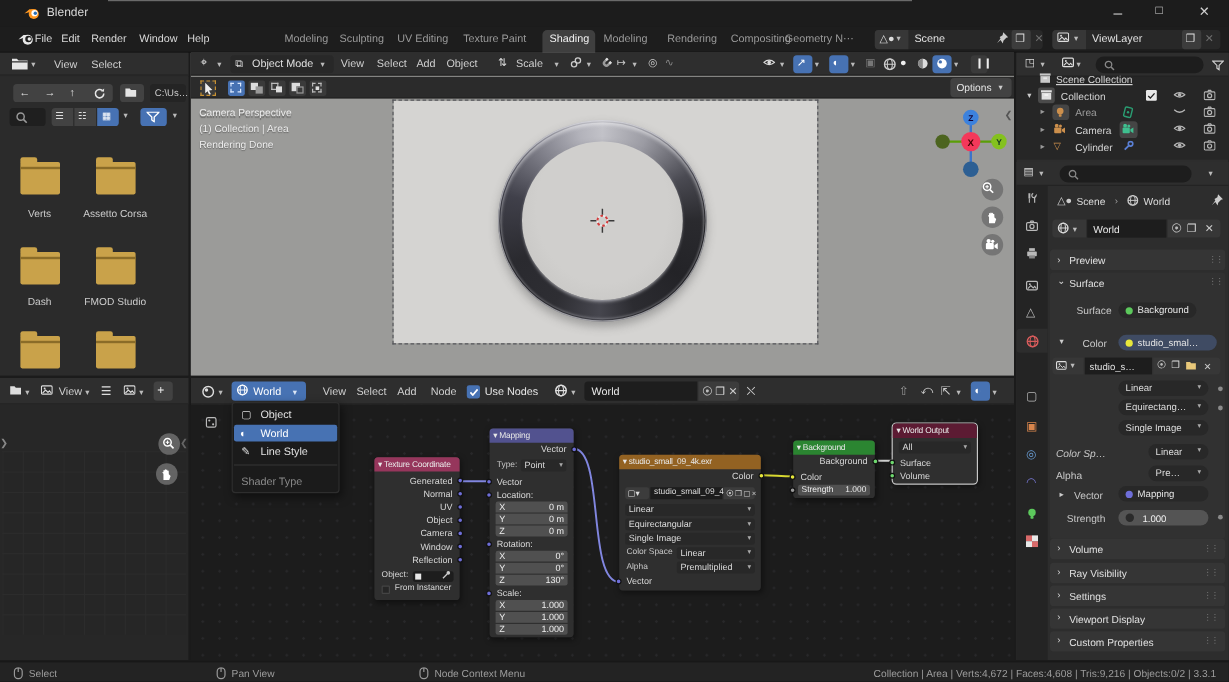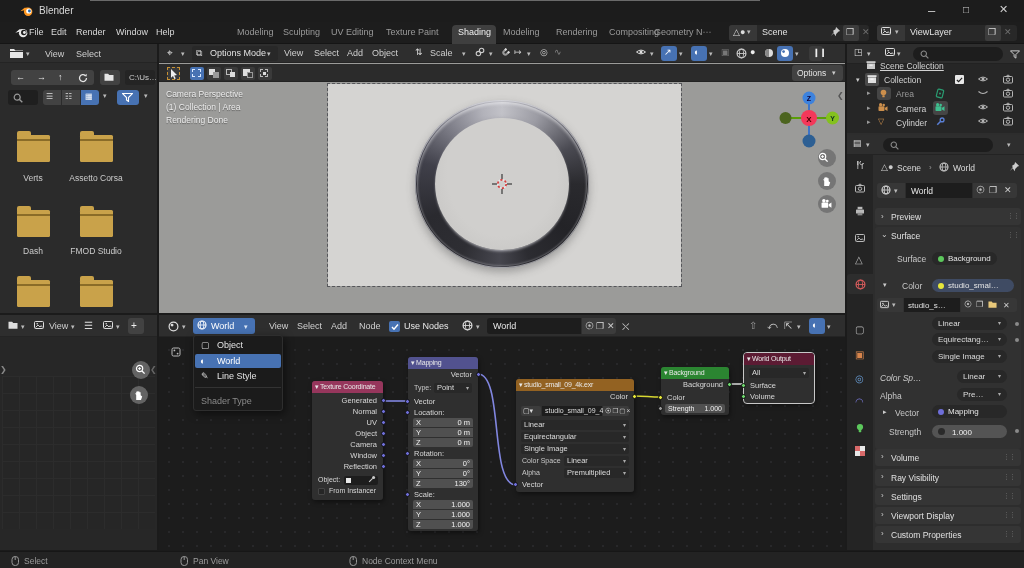--- a/index.html
+++ b/index.html
@@ -186,21 +186,21 @@
     <span class="abs" style="left:150px;top:50px;font-size:8px;color:#666;">❮</span>
 </div>
 
 <div class="abs" id="viewport" style="left:159px;top:44px;width:686px;height:269px;background:#9b9b99;overflow:hidden;">
 
   <div class="abs" style="left:0;top:0;width:686px;height:19px;background:#2e2e2e;border-bottom:1px solid #242424;"></div>
   <span class="abs" style="left:8px;top:3px;font-size:10px;color:#ddd;">⌖</span>
   <span class="abs" style="left:22px;top:6px;font-size:7px;color:#bbb;">▾</span>
   <div class="abs" style="left:33px;top:2px;width:86px;height:15px;background:#282828;border-radius:3px;"></div>
   <span class="abs" style="left:37px;top:4px;font-size:9px;color:#ddd;">⧉</span>
-  <span class="abs t9" style="left:51px;top:4px;color:#e0e0e0;">Options Mode</span>
+  <span class="abs t9" style="left:51px;top:4px;color:#e0e0e0;">Object Mode</span>
   <span class="abs" style="left:108px;top:6px;font-size:7px;color:#bbb;">▾</span>
   <span class="abs t9" style="left:125px;top:4px;">View</span>
   <span class="abs t9" style="left:155px;top:4px;">Select</span>
   <span class="abs t9" style="left:188px;top:4px;">Add</span>
   <span class="abs t9" style="left:213px;top:4px;">Object</span>
   <span class="abs" style="left:256px;top:3px;font-size:9px;color:#ddd;">⇅</span>
   <span class="abs t9" style="left:271px;top:4px;">Scale</span>
   <span class="abs" style="left:303px;top:6px;font-size:7px;color:#bbb;">▾</span>
   <svg class="abs" width="10" height="10" viewBox="0 0 10 10" style="left:316px;top:3px;color:#ccc;">
       <use href="#i-chain"></use>
@@ -711,20 +711,21 @@
     </svg>
   <span class="abs sbt" style="left:24px;top:4px;">Select</span>
   <svg class="abs" width="10" height="11" style="left:180px;top:4px;">
       <use href="#mouseg"></use>
     </svg>
   <span class="abs sbt" style="left:193px;top:4px;">Pan View</span>
   <svg class="abs" width="10" height="11" style="left:349px;top:4px;">
       <use href="#mouseg"></use>
     </svg>
   <span class="abs sbt" style="left:362px;top:4px;">Node Context Menu</span>
+  <span class="abs sbt" style="left:728px;top:4px;">Collection | Area | Verts:4,672 | Faces:4,608 | Tris:9,216 | Objects:0/2 | 3.3.1</span>
 </div>
 <svg width="0" height="0" style="position:absolute;">
     <defs>
   <g id="mouseg">
         <rect x="1" y="0.5" width="6.5" height="9" rx="3" fill="none" stroke="#999" stroke-width="1"></rect>
         <line x1="4.2" y1="0.5" x2="4.2" y2="4" stroke="#999" stroke-width="1"></line>
       </g>
   <g id="i-globe">
         <circle cx="5" cy="5" r="4" fill="none" stroke="currentColor" stroke-width="1.1"></circle>
         <ellipse cx="5" cy="5" rx="1.9" ry="4" fill="none" stroke="currentColor" stroke-width="0.8"></ellipse>

